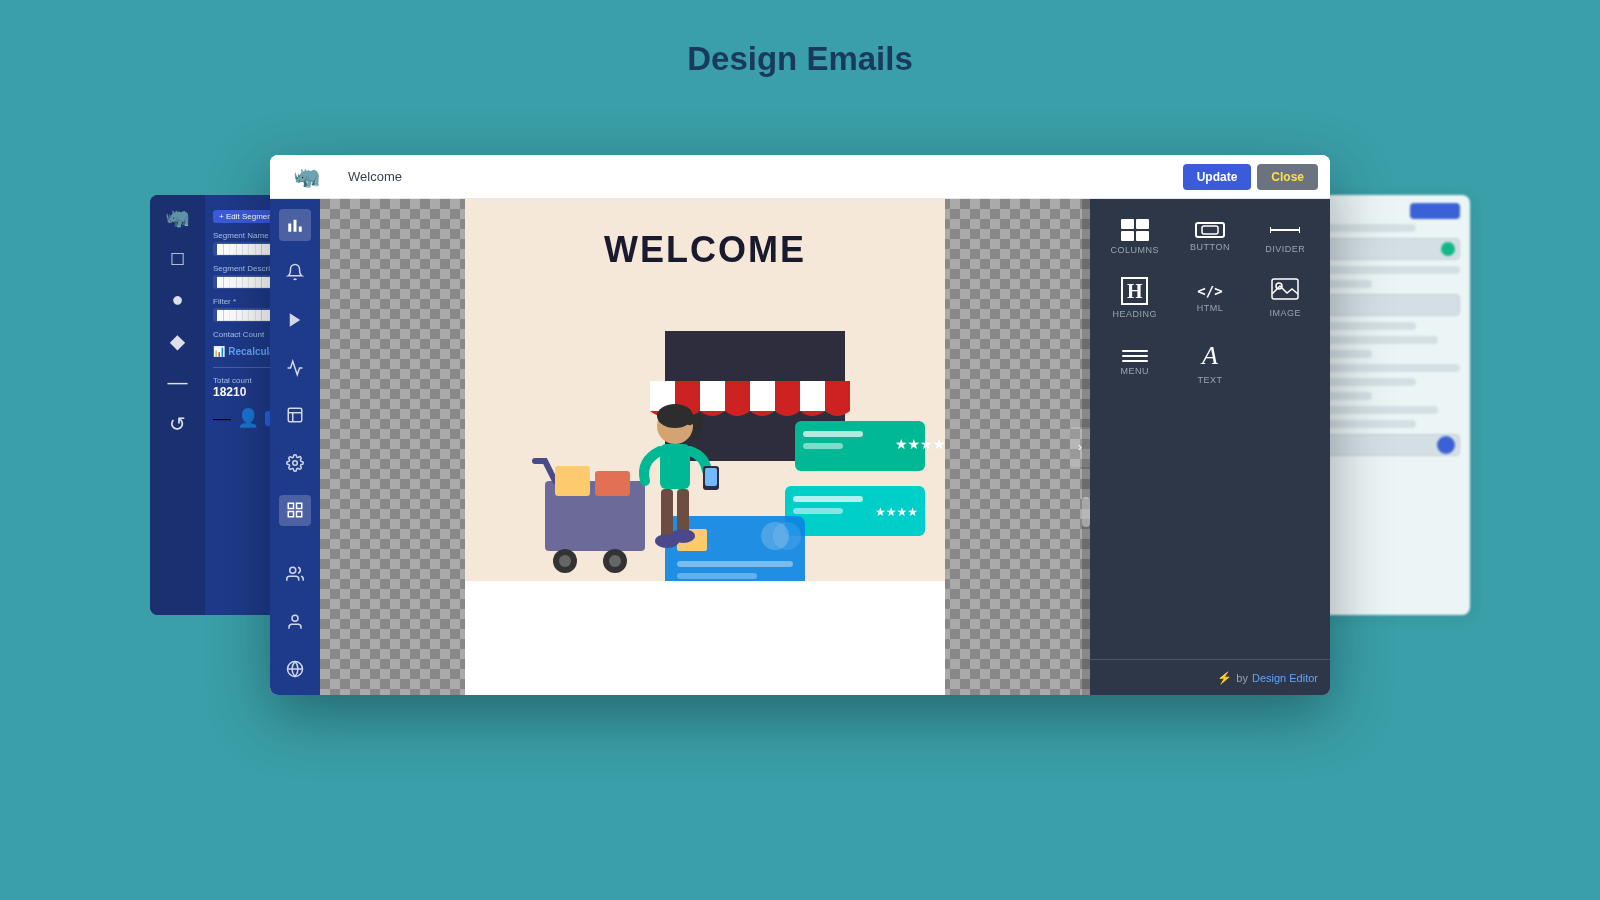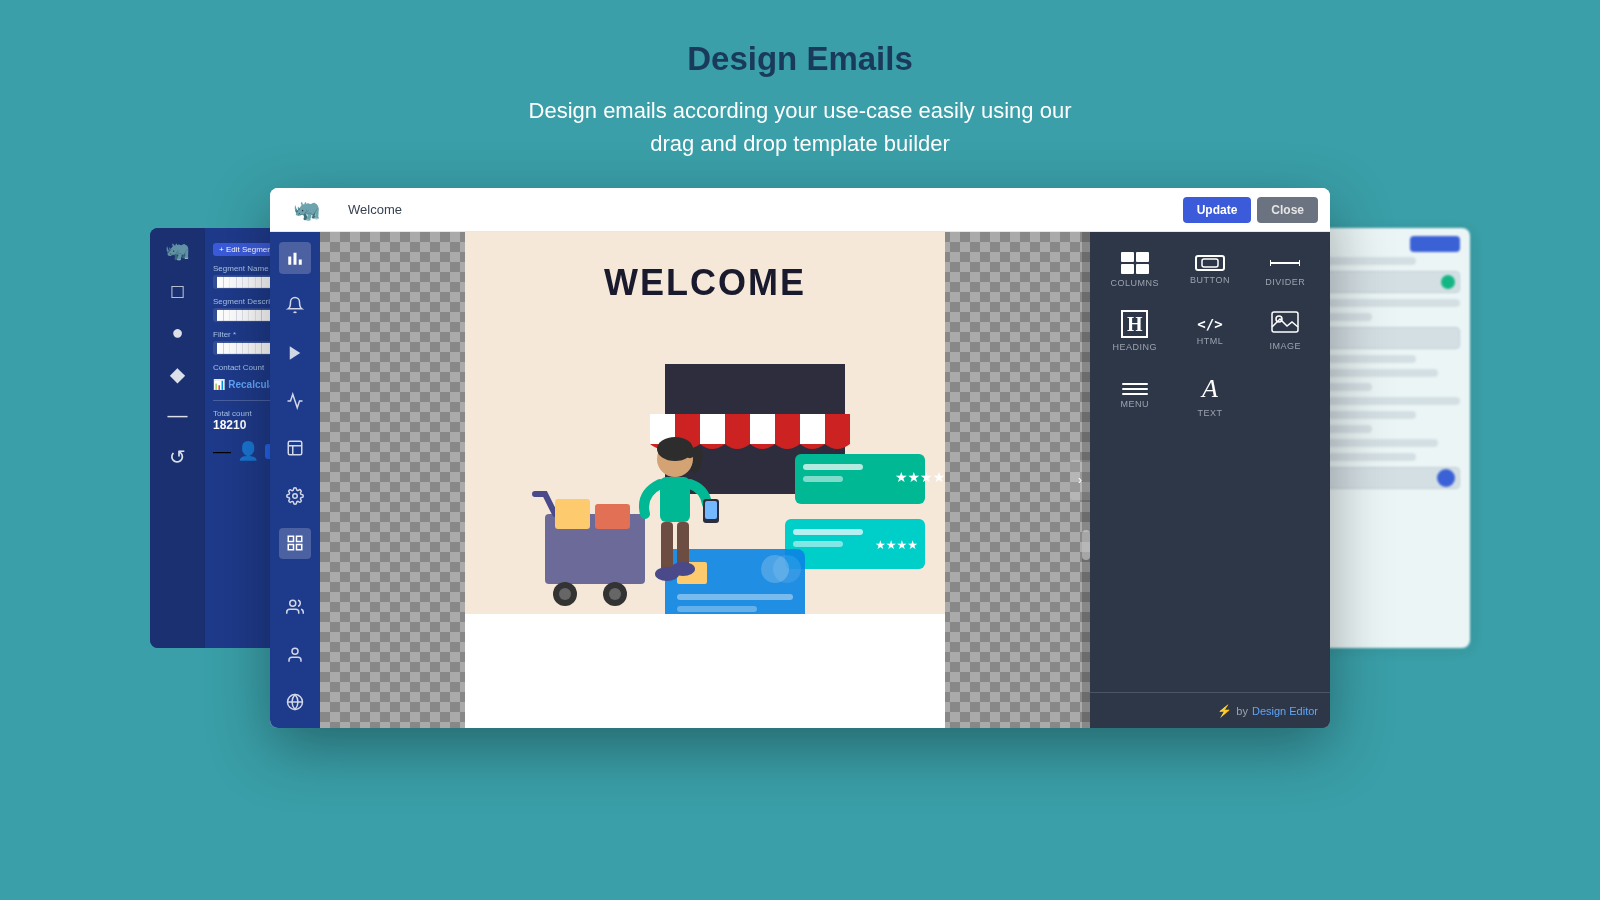--- a/index.html
+++ b/index.html
@@ -142,21 +142,21 @@
       border: none;
       border-radius: 4px;
       padding: 6px 14px;
       font-size: 12px;
       font-weight: 600;
       cursor: pointer;
       margin-right: 6px;
     }
     .btn-close {
       background: #6b7280;
-      color: #e5e5e5;
+      color: #fde047;
       border: none;
       border-radius: 4px;
       padding: 6px 14px;
       font-size: 12px;
       font-weight: 600;
       cursor: pointer;
     }
 
     
     .editor-body {
@@ -452,22 +452,21 @@
       background: #3b5bdb;
       border-radius: 4px;
     }
   </style>
 </head>
 <body>
 
 <div class="page-header">
   <h1>Design Emails</h1>
   <p>
-    <span>Design emails according your use-case easily using our</span><br>
-    <span>drag and drop template builder</span>
+    <br>
   </p>
 </div>
 
 <div class="screenshot-wrapper">
 
   <div class="left-panel-bg">
     <div class="left-panel-sidebar">
       <div class="icon-item">🦏</div>
       <div class="icon-item">□</div>
       <div class="icon-item">●</div>

